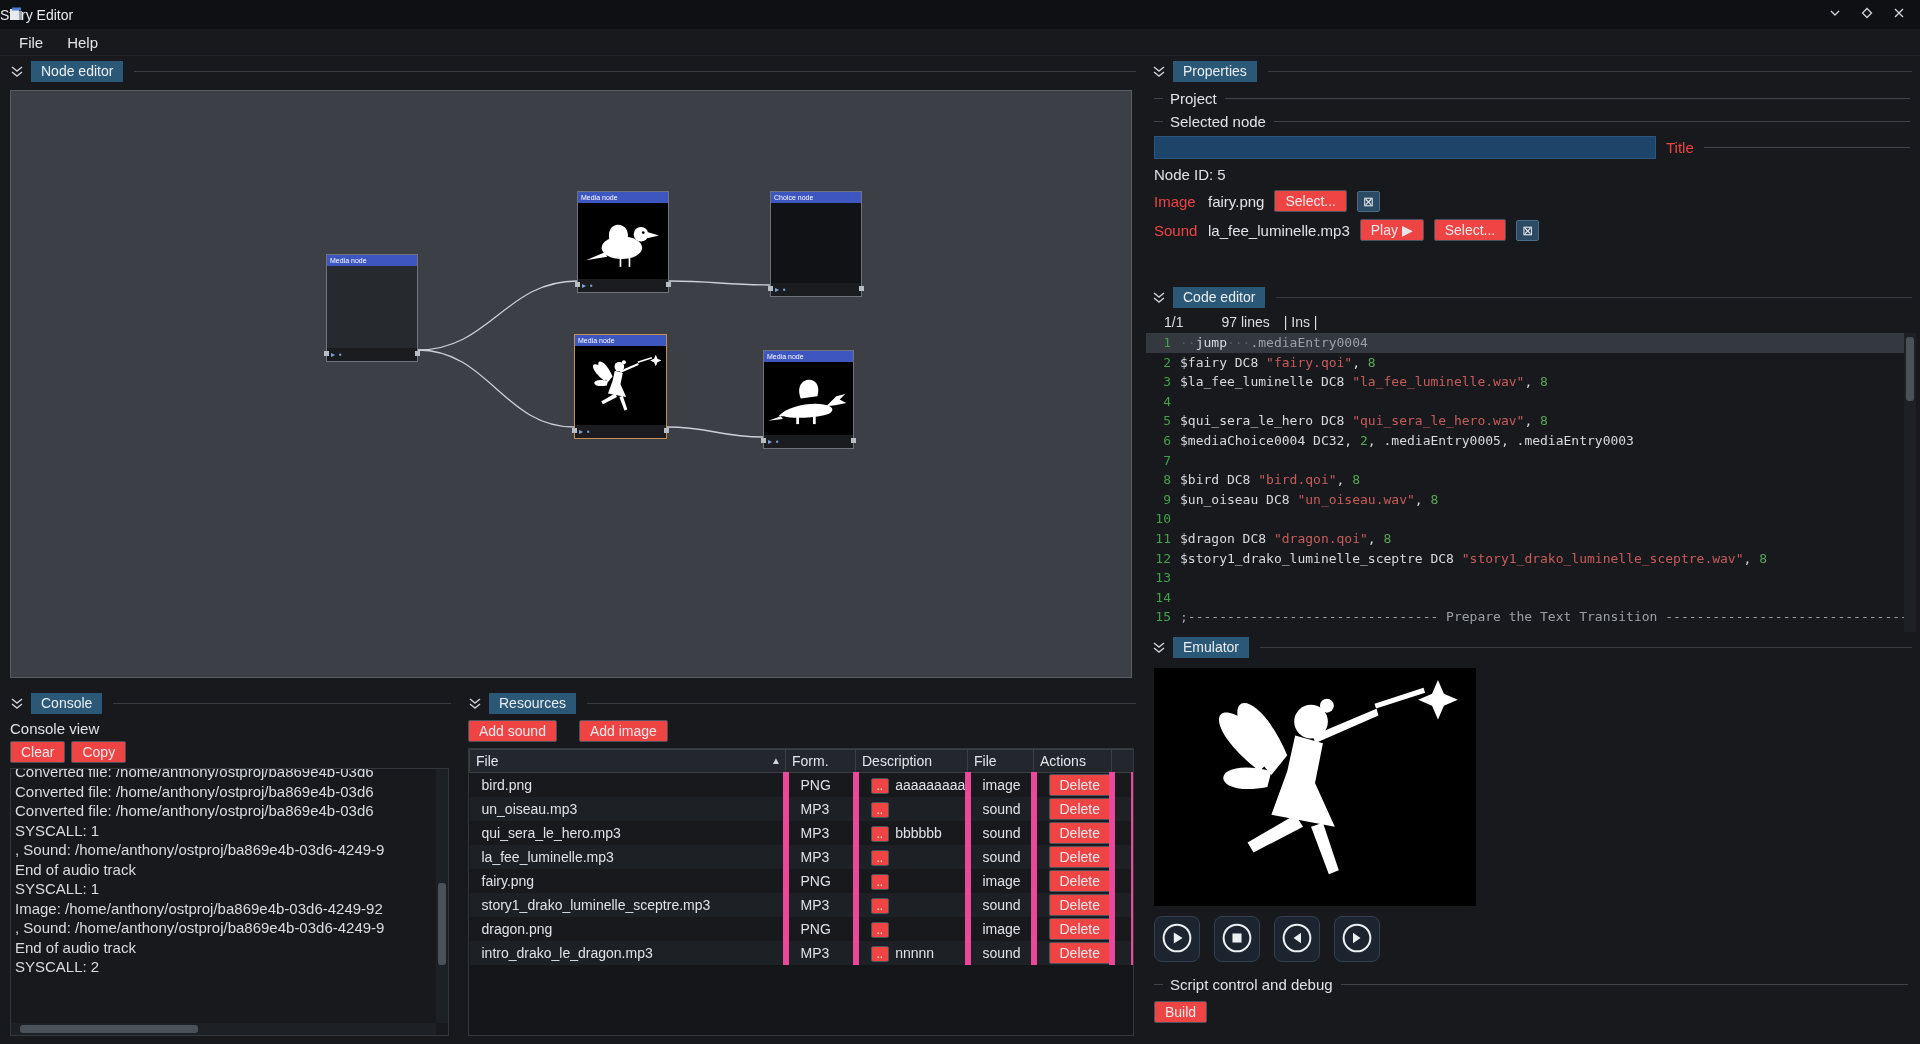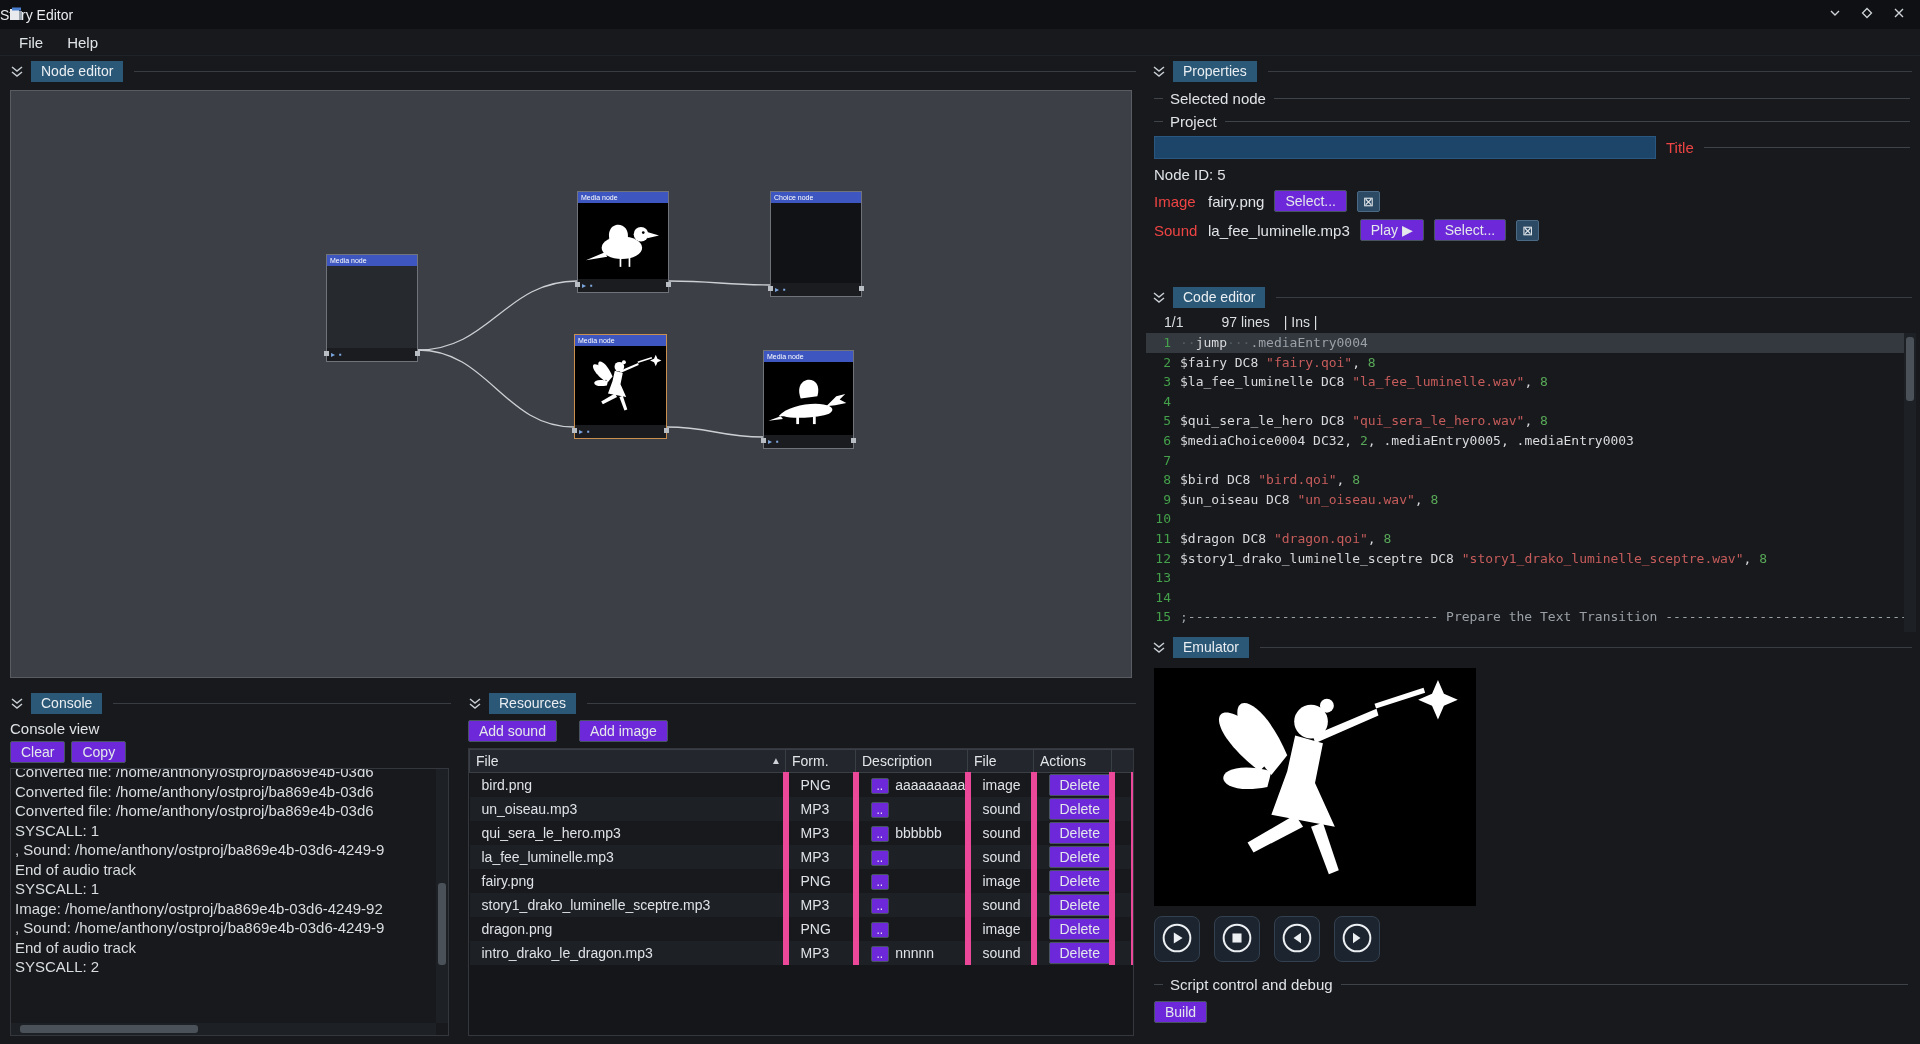--- a/index.html
+++ b/index.html
@@ -17,21 +17,21 @@
 
   .main { position:relative; width:1920px; height:988px; }
 
   
   .panel { position:absolute; display:flex; flex-direction:column;justify-content:flex-end; }
   .panel-header { height:26px; display:flex; align-items:center; gap:5px; padding-left:4px; }
   .panel-header::after { content:""; flex:1; height:1px; background:#393d43; margin:0 4px 0 6px; }
   .collapse-icon { background:none; border:none; width:18px; height:18px; display:flex; align-items:center; justify-content:center; }
   .panel-title { background:#2b5876; color:#eaeef2; font-size:14px; padding:2px 10px 3px; white-space:nowrap; }
 
-  .btn { background:#6d28d9; border:1px solid #47545f; color:#e4e8eb; font-size:14px;
+  .btn { background:#ef4444; border:1px solid #47545f; color:#e4e8eb; font-size:14px;
          padding:2px 10px; border-radius:2px; font-family:inherit; white-space:nowrap; cursor:default; }
   .btn.icon-btn { padding:2px 5px; background:#2c4a64; border-color:#4a6a85; font-size:13px; }
   .btn.tiny { padding:0 5px; font-size:12px; margin-right:6px; }
 
   .groupline { display:flex; align-items:center; margin:4px 0 6px; }
   .groupline::before { content:""; width:9px; height:1px; background:#3f444a; margin-right:7px; }
   .groupline::after { content:""; flex:1; height:1px; background:#3f444a; margin-left:8px; }
   .glabel { color:#e0e3e7; font-size:15px; white-space:nowrap; }
 
   
@@ -403,24 +403,24 @@
       <header class="panel-header">
         <button class="collapse-icon">
           <svg width="16" height="16" viewBox="0 0 16 16">
               <path d="M3 4 L8 8 L13 4 M3 9 L8 13 L13 9" stroke="#c9ced4" stroke-width="1.5" fill="none"></path>
             </svg>
         </button>
         <span class="panel-title">Properties</span>
       </header>
       <div class="props-body">
         <div class="groupline">
+          <span class="glabel">Project</span>
+        </div>
+        <div class="groupline">
           <span class="glabel">Selected node</span>
-        </div>
-        <div class="groupline">
-          <span class="glabel">Project</span>
         </div>
         <div class="prop-row title-row">
           <input class="title-input" value="" style="">
           <span class="prop-label">Title</span>
           <span class="fill-line"></span>
         </div>
         <div class="prop-row">
           <span>Node ID: 5</span>
         </div>
         <div class="prop-row">

